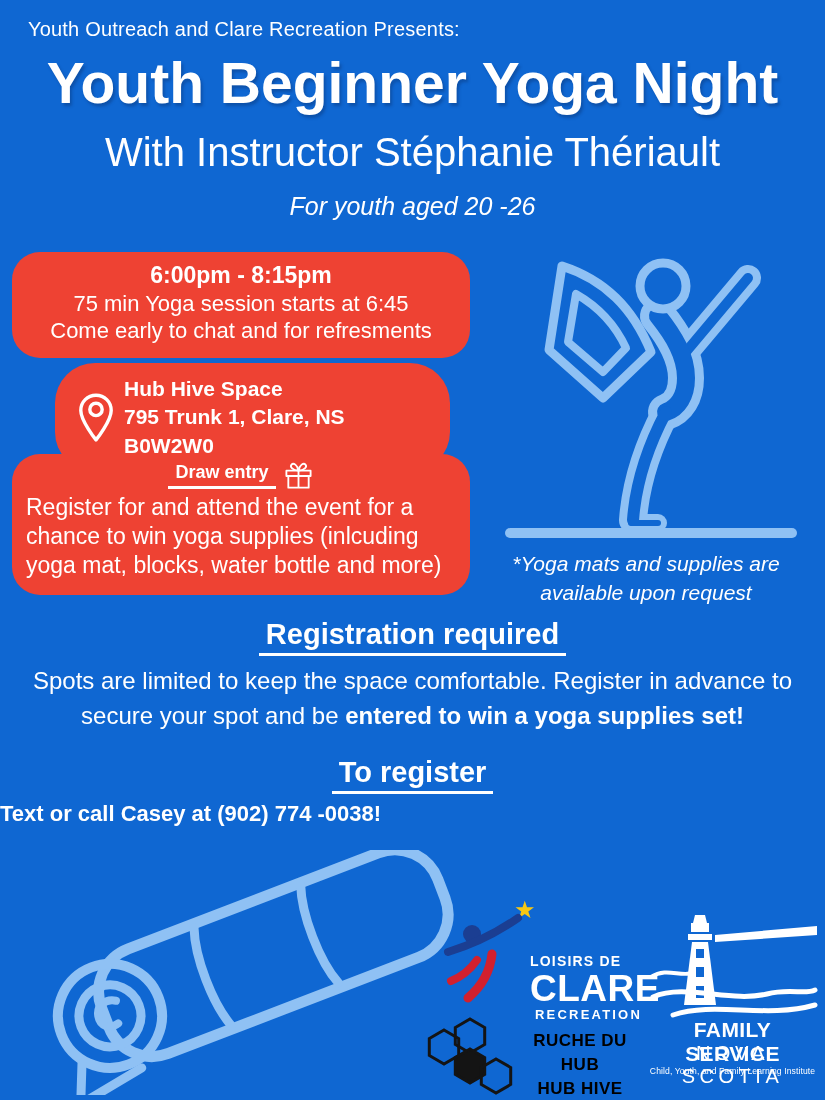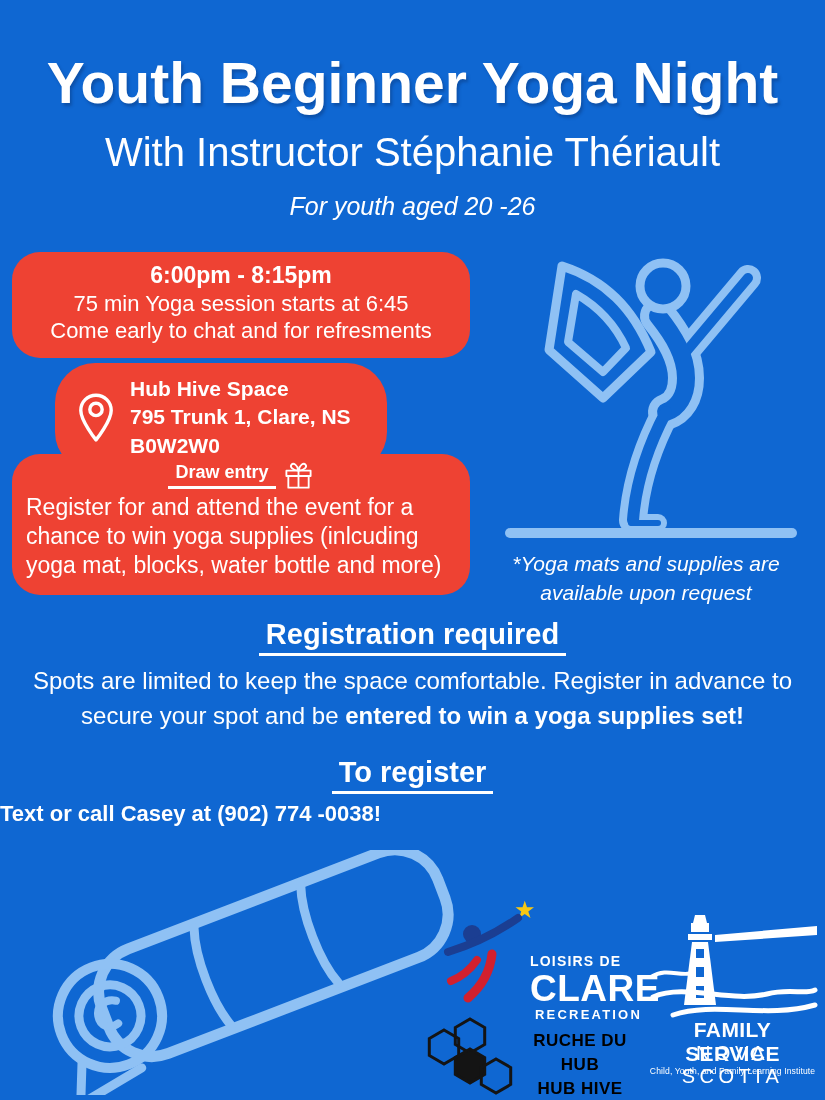--- a/index.html
+++ b/index.html
@@ -29,23 +29,23 @@
     text-align:center;font-size:25px;font-style:italic;
   }
   .redbox{background:#ee4233;position:absolute;box-sizing:border-box;}
   .time-box{
     left:12px;top:252px;width:458px;border-radius:28px;
     padding:9px 8px 13px;text-align:center;
     font-size:22px;line-height:1.25;
   }
   .time-box .time{font-weight:bold;font-size:23px;}
   .loc-box{
-    left:55px;top:363px;width:332px;border-radius:40px;
+    left:55px;top:363px;width:395px;border-radius:40px;
     padding:12px 20px 12px 22px;
-    display:flex;align-items:center;gap:15px;
+    display:flex;align-items:center;gap:9px;
   }
   .loc-text{font-weight:bold;font-size:21px;line-height:1.35;}
   .draw-box{
     left:12px;top:454px;width:458px;border-radius:28px;
     padding:7px 14px 15px;font-size:23px;line-height:1.26;
   }
   .draw-head{
     display:flex;justify-content:center;align-items:flex-start;gap:7px;
     font-weight:bold;font-size:18px;margin-bottom:2px;
   }
@@ -94,20 +94,21 @@
   .fsns-art{position:absolute;left:0;top:10px;}
   .fsns-line1{position:absolute;left:0;top:123px;width:100%;font-size:21px;font-weight:bold;letter-spacing:.4px;}
   .fsns-line2{position:absolute;left:0;top:147px;width:100%;font-size:20px;letter-spacing:4.5px;}
   .fsns-line3{position:absolute;left:0;top:171px;width:100%;font-size:8.6px;letter-spacing:.1px;}
 </style>
 </head>
 <body>
 
 <div class="poster">
 
+  <div class="presents">Youth Outreach and Clare Recreation Presents:</div>
   <div class="title">Youth Beginner Yoga Night</div>
   <div class="subtitle">With Instructor Stéphanie Thériault</div>
   <div class="age-line">For youth aged 20 -26</div>
 
   <div class="redbox time-box">
     <div class="time">6:00pm - 8:15pm</div>
     <div>75 min Yoga session starts at 6:45</div>
     <div>Come early to chat and for refresments</div>
   </div>
 

